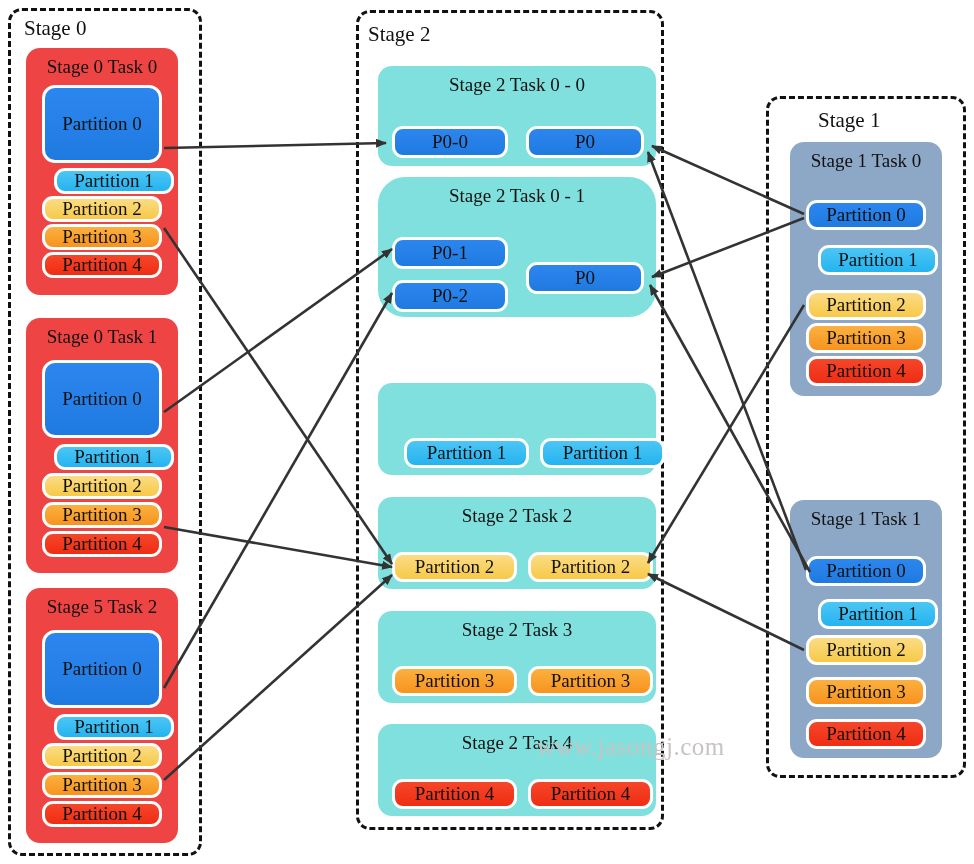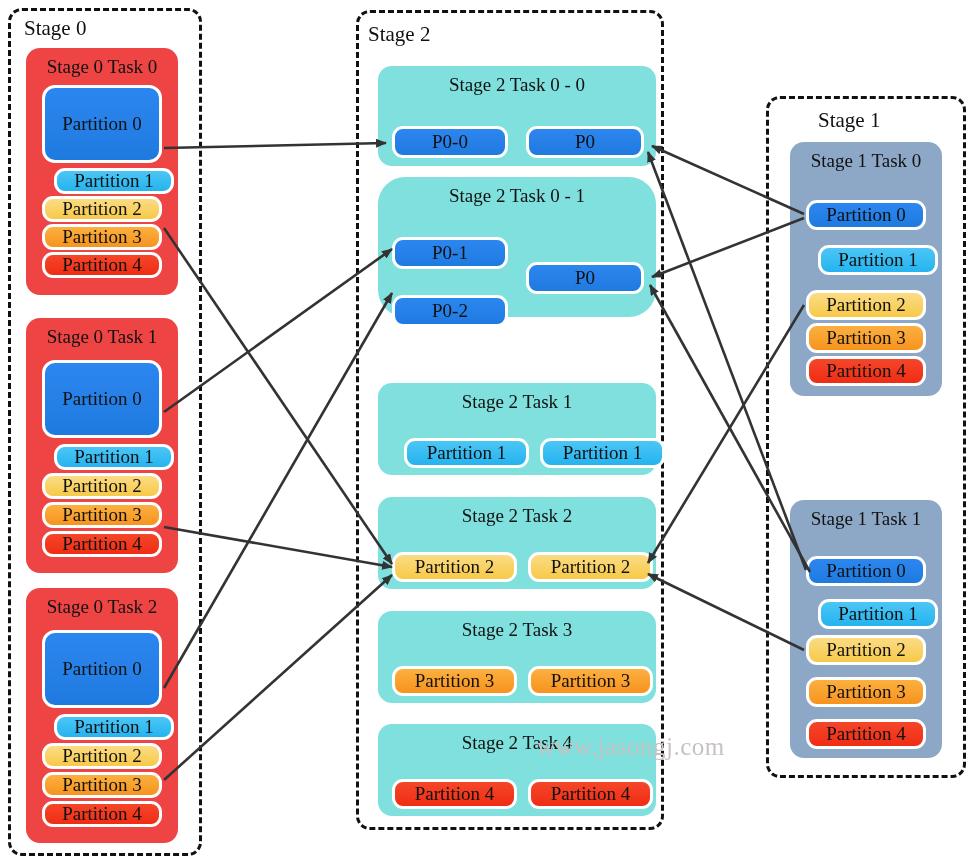--- a/index.html
+++ b/index.html
@@ -54,46 +54,45 @@
   <div class="task s0" style="left:26px;top:318px;width:152px;height:255px;padding-left:12px;">
     <div class="task-title" style="top:8px;">Stage 0  Task  1</div>
     <div class="pill big p0" style="left:16px;top:42px;width:120px;height:78px;">Partition 0</div>
     <div class="pill p1" style="left:16px;top:126px;width:120px;height:26px;">Partition 1</div>
     <div class="pill p2" style="left:16px;top:155px;width:120px;height:26px;">Partition 2</div>
     <div class="pill p3" style="left:16px;top:184px;width:120px;height:26px;">Partition 3</div>
     <div class="pill p4" style="left:16px;top:213px;width:120px;height:26px;">Partition 4</div>
   </div>
 
   <div class="task s0" style="left:26px;top:588px;width:152px;height:255px;">
-    <div class="task-title" style="top:8px;">Stage 0  Task 2</div>
+    <div class="task-title" style="top:8px;">Stage 5  Task 2</div>
     <div class="pill big p0" style="left:16px;top:42px;width:120px;height:78px;">Partition 0</div>
     <div class="pill p1" style="left:16px;top:126px;width:120px;height:26px;">Partition 1</div>
     <div class="pill p2" style="left:16px;top:155px;width:120px;height:26px;">Partition 2</div>
     <div class="pill p3" style="left:16px;top:184px;width:120px;height:26px;">Partition 3</div>
     <div class="pill p4" style="left:16px;top:213px;width:120px;height:26px;">Partition 4</div>
   </div>
 
   <div class="stage-box" style="left:356px;top:10px;width:308px;height:820px;"></div>
   <div class="stage-label" style="left:368px;top:22px;">Stage 2</div>
 
   <div class="task s2" style="left:378px;top:66px;width:278px;height:100px;">
     <div class="task-title" style="top:8px;">Stage 2   Task 0 - 0</div>
     <div class="pill p0" style="left:14px;top:60px;width:116px;height:32px;">P0-0</div>
     <div class="pill p0" style="left:148px;top:60px;width:118px;height:32px;">P0</div>
   </div>
 
   <div class="task s2" style="left:378px;top:177px;width:278px;height:140px;border-radius:27px;">
     <div class="task-title" style="top:8px;">Stage 2   Task 0 - 1</div>
     <div class="pill p0" style="left:14px;top:60px;width:116px;height:32px;">P0-1</div>
-    <div class="pill p0" style="left:14px;top:118px;width:116px;height:32px;">P0-2</div>
+    <div class="pill p0" style="left:14px;top:103px;width:116px;height:32px;">P0-2</div>
     <div class="pill p0" style="left:148px;top:85px;width:118px;height:32px;">P0</div>
   </div>
 
   <div class="task s2" style="left:378px;top:383px;width:278px;height:92px;">
-    <div class="task-title" style="top:8px;">Stage 2   Task 1</div>
     <div class="pill p1" style="left:14px;top:55px;width:125px;height:30px;">Partition 1</div>
     <div class="pill p1" style="left:150px;top:55px;width:125px;height:30px;">Partition 1</div>
   </div>
 
   <div class="task s2" style="left:378px;top:497px;width:278px;height:92px;">
     <div class="task-title" style="top:8px;">Stage 2   Task 2</div>
     <div class="pill p2" style="left:14px;top:55px;width:125px;height:30px;">Partition 2</div>
     <div class="pill p2" style="left:150px;top:55px;width:125px;height:30px;">Partition 2</div>
   </div>
 

